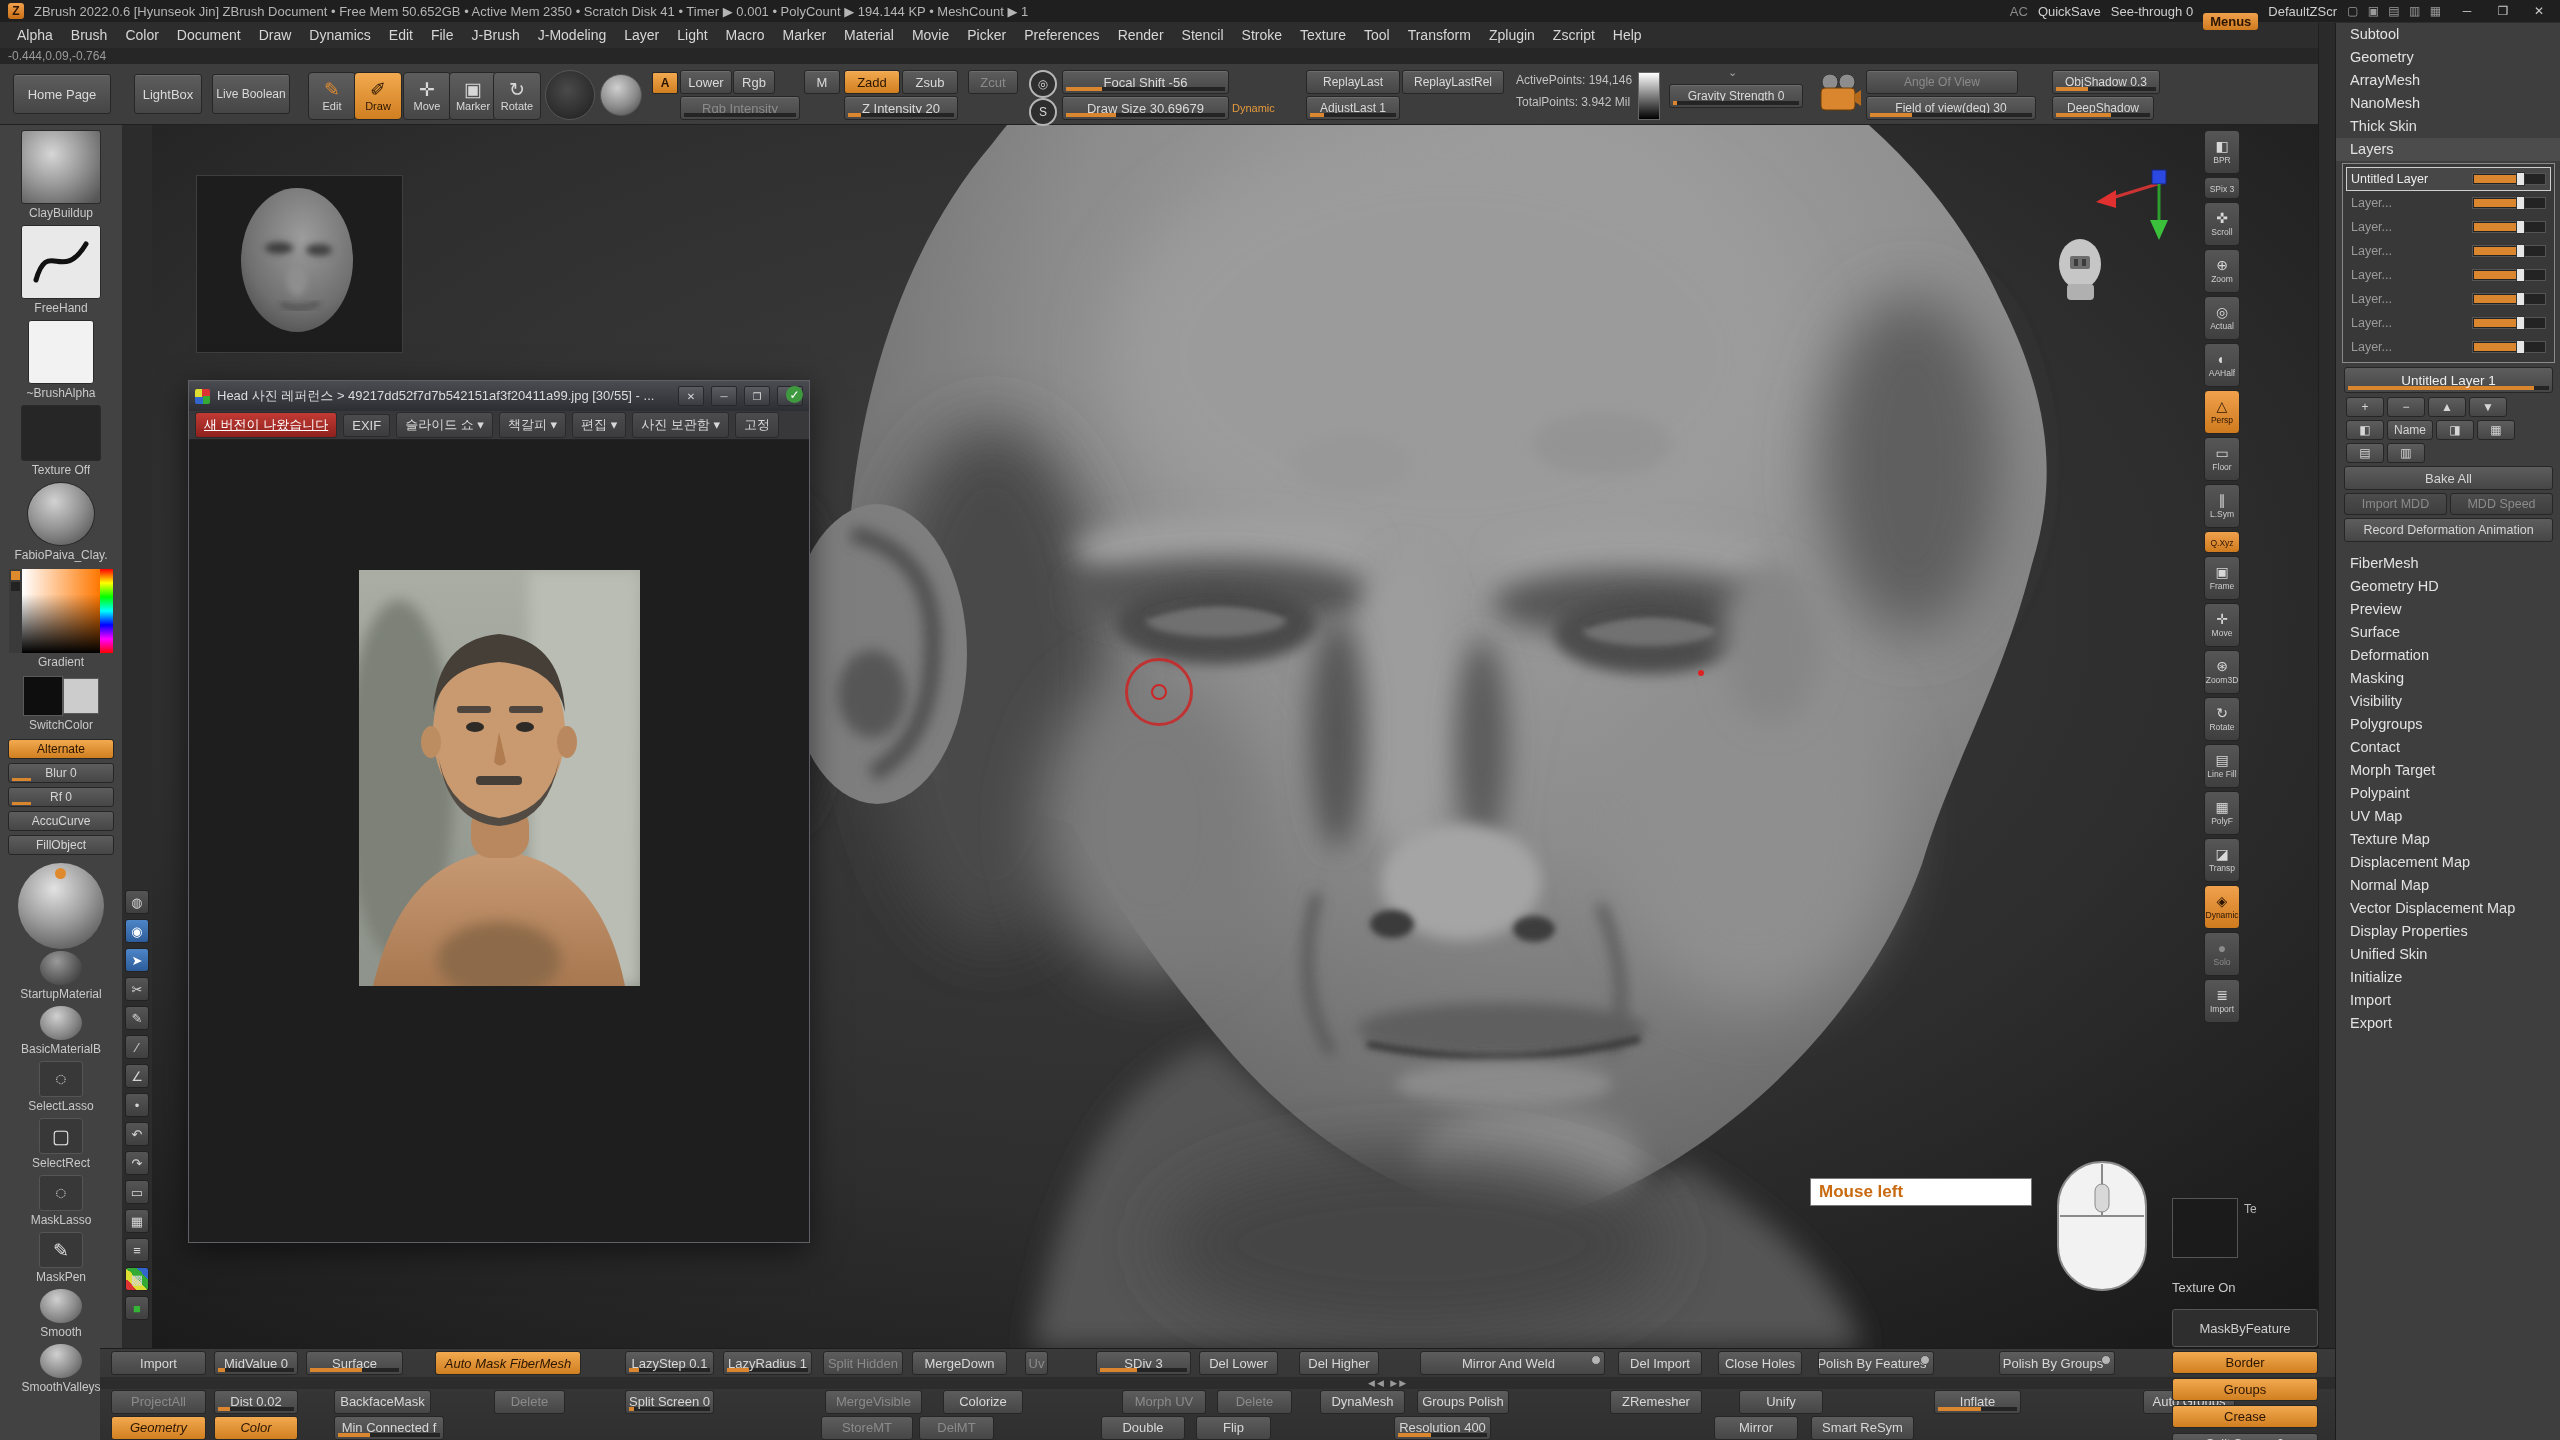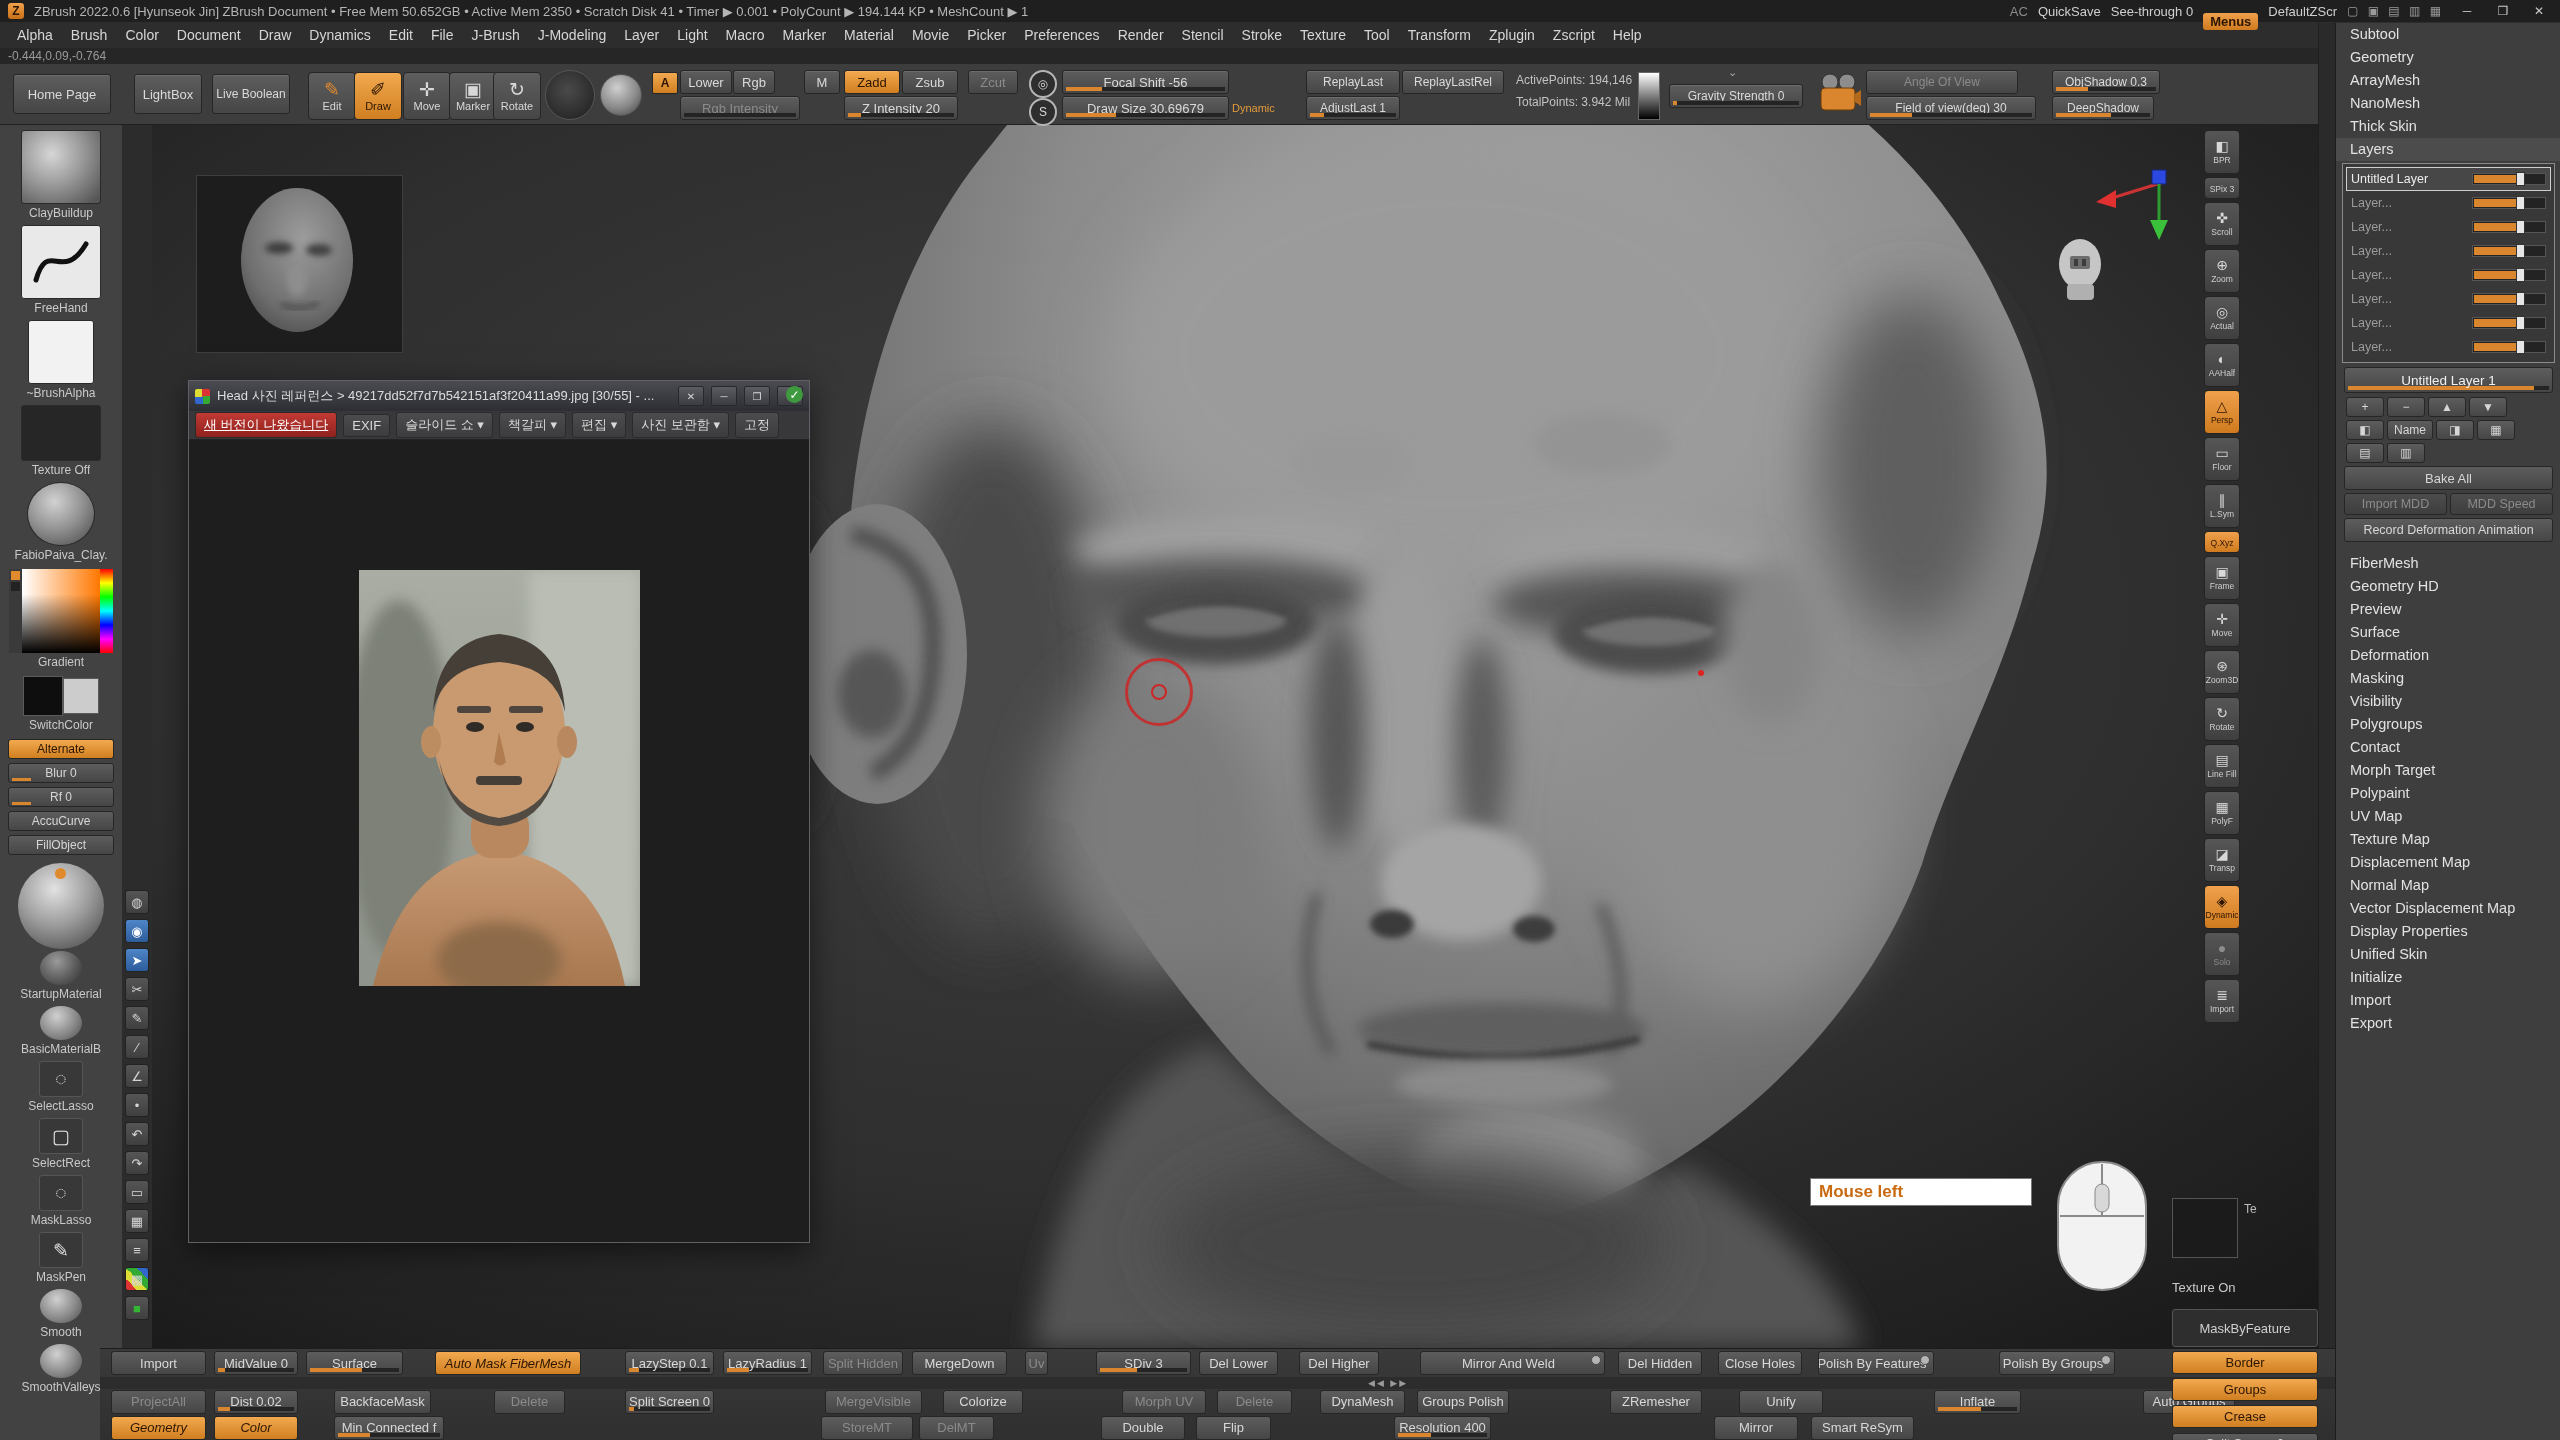--- a/index.html
+++ b/index.html
@@ -1020,21 +1020,21 @@
 
         <div class="bbtn" style="margin-left: 21px; width: 78px;">
           <span class="blbl">Del Higher</span>
         </div>
 
         <div class="bbtn dot" style="margin-left: 41px; width: 183px;">
           <span class="blbl">Mirror And Weld</span>
         </div>
 
         <div class="bbtn" style="margin-left: 13px; width: 82px;">
-          <span class="blbl">Del Hidden</span>
+          <span class="blbl">Del Import</span>
         </div>
 
         <div class="bbtn" style="margin-left: 16px; width: 82px;">
           <span class="blbl">Close Holes</span>
         </div>
 
         <div class="bbtn dot" style="margin-left: 16px; width: 114px;">
           <span class="blbl">Polish By Features</span>
         </div>
 

